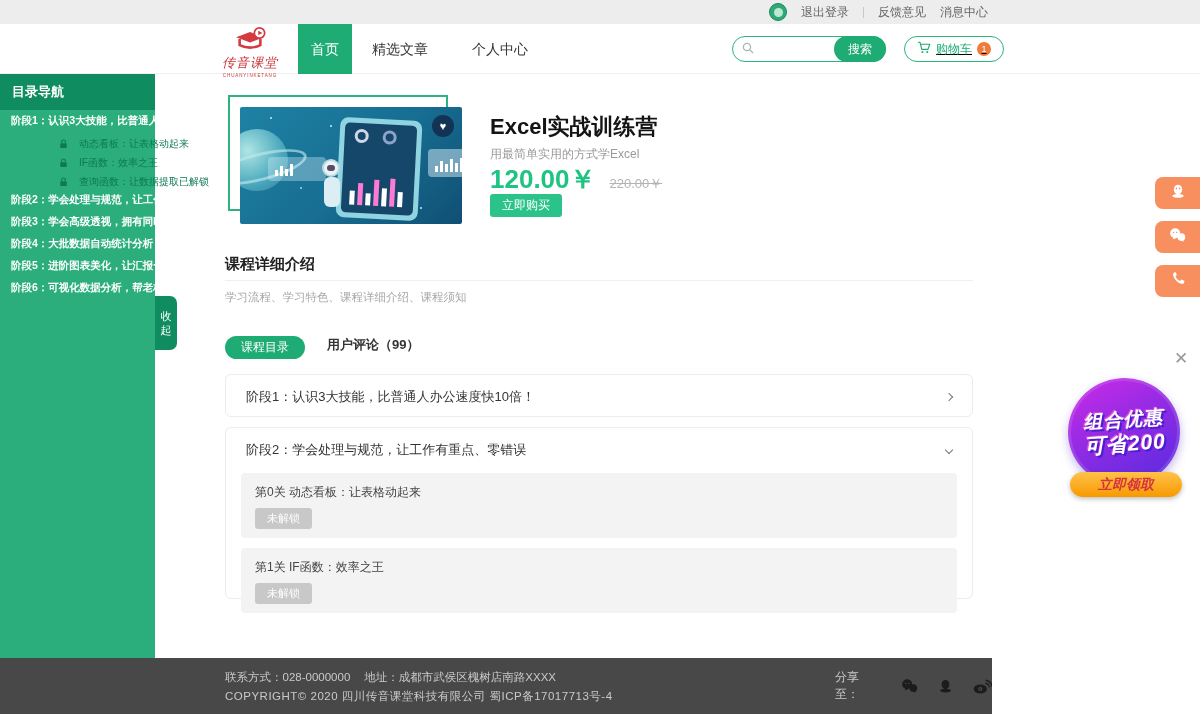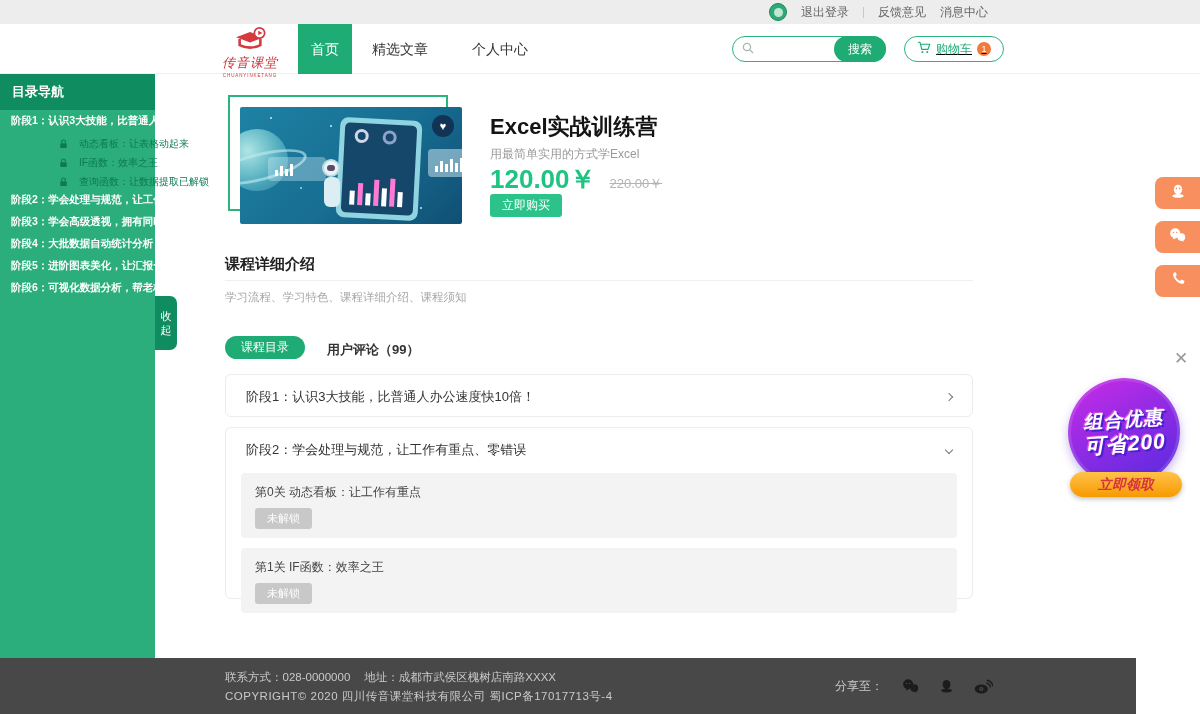--- a/index.html
+++ b/index.html
@@ -71,21 +71,21 @@
   .course-sub { position:absolute; left:490px; top:146px; font-size:12px; color:#9a9a9a; }
   .price-row { position:absolute; left:490px; top:162px; display:flex; align-items:baseline; gap:14px; }
   .price { font-size:26px; font-weight:bold; color:#1fc482; }
   .old-price { font-size:13px; color:#b3b3b3; text-decoration:line-through; }
   .buy-btn { position:absolute; left:490px; top:194px; width:72px; height:23px; border:none; border-radius:3px; background:#2bc389; color:#fff; font-size:12px; cursor:pointer; font-family:inherit; }
 
   
   .detail-heading { position:absolute; left:225px; top:255px; font-size:15px; font-weight:bold; color:#222; }
   .detail-divider { position:absolute; left:225px; top:280px; width:748px; height:1px; background:#efefef; }
   .detail-tags { position:absolute; left:225px; top:290px; font-size:11.5px; color:#a8a8a8; }
-  .tabs { position:absolute; left:225px; top:336px; display:flex; align-items:flex-end; gap:22px; }
+  .tabs { position:absolute; left:225px; top:336px; display:flex; align-items:flex-start; gap:22px; }
   .tab-pill { height:23px; line-height:23px; padding:0 16px; border-radius:12px; background:#1fac74; color:#fff; font-size:12px; cursor:pointer; }
   .tab-plain { font-size:13px; color:#333; font-weight:bold; cursor:pointer; }
 
   .acc { position:absolute; left:225px; width:748px; background:#fff; border:1px solid #ececec; border-radius:6px; }
   .acc1 { top:374px; height:43px; }
   .acc2 { top:427px; height:172px; }
   .acc-head { height:43px; display:flex; align-items:center; justify-content:space-between; padding:0 20px; font-size:13px; color:#333; cursor:pointer; }
   .acc-head .chev { color:#777; }
   .acc-body { padding:2px 15px 0; }
   .lesson-card { background:#f3f3f3; border-radius:4px; padding:11px 14px 9px; margin-bottom:10px; cursor:pointer; }
@@ -96,21 +96,21 @@
   .float-btn { position:absolute; left:1155px; width:45px; height:32px; background:#f78f5f; border-radius:8px 0 0 8px; display:flex; align-items:center; justify-content:center; cursor:pointer; }
   .fb-qq { top:177px; } .fb-wechat { top:221px; } .fb-phone { top:265px; }
 
   .promo-close { position:absolute; left:1174px; top:348px; font-size:17px; color:#999; cursor:pointer; }
   .promo-circle { position:absolute; left:1068px; top:378px; width:112px; height:108px; border-radius:50%; background:linear-gradient(155deg,#c62be6 5%,#8c2be4 50%,#5b2be0 95%); box-shadow:inset 0 0 0 3px rgba(255,255,255,.12), 0 4px 10px rgba(90,40,200,.35); display:flex; flex-direction:column; align-items:center; justify-content:center; cursor:pointer; transform:rotate(-4deg); }
   .promo-line { color:#fff; font-weight:900; font-style:italic; font-size:19px; letter-spacing:1px; text-shadow:2px 2px 0 #4a1fd0, -1px -1px 0 #e24fd8; line-height:24px; white-space:nowrap; }
   .promo-line.l2 { font-size:21px; }
   .claim-btn { position:absolute; left:1070px; top:472px; width:112px; height:25px; border:none; border-radius:13px; background:linear-gradient(180deg,#ffc24a,#f79a00); color:#d5333f; font-weight:bold; font-style:italic; font-size:14px; cursor:pointer; box-shadow:0 2px 5px rgba(0,0,0,.25); font-family:inherit; }
 
   
-  .footer { position:absolute; left:0; top:658px; width:1136px; height:56px; background:#484848; }
+  .footer { position:absolute; left:0; top:658px; width:992px; height:56px; background:#484848; }
   .f-line1 { position:absolute; left:225px; top:12px; font-size:11.5px; color:#c9c9c9; }
   .f-line1 .gap { display:inline-block; width:14px; }
   .f-line2 { position:absolute; left:225px; top:31px; font-size:11.5px; color:#c9c9c9; letter-spacing:.5px; }
   .f-share { position:absolute; left:835px; top:0; height:56px; display:flex; align-items:center; gap:18px; }
   .f-share-label { font-size:12px; color:#c9c9c9; }
   .f-icon { cursor:pointer; display:flex; }
 </style>
 </head>
 <body>
 
@@ -286,21 +286,21 @@
     </div>
   </div>
 
   <div class="acc acc2">
     <div class="acc-head">
       <span>阶段2：学会处理与规范，让工作有重点、零错误</span>
       <span class="chev down"></span>
     </div>
     <div class="acc-body">
       <div class="lesson-card">
-        <div class="lesson-name">第0关 动态看板：让工作有重点</div>
+        <div class="lesson-name">第0关 动态看板：让表格动起来</div>
         <button class="lesson-status">未解锁</button>
       </div>
       <div class="lesson-card">
         <div class="lesson-name">第1关 IF函数：效率之王</div>
         <button class="lesson-status">未解锁</button>
       </div>
     </div>
   </div>
 
   <div class="float-btn fb-qq">

